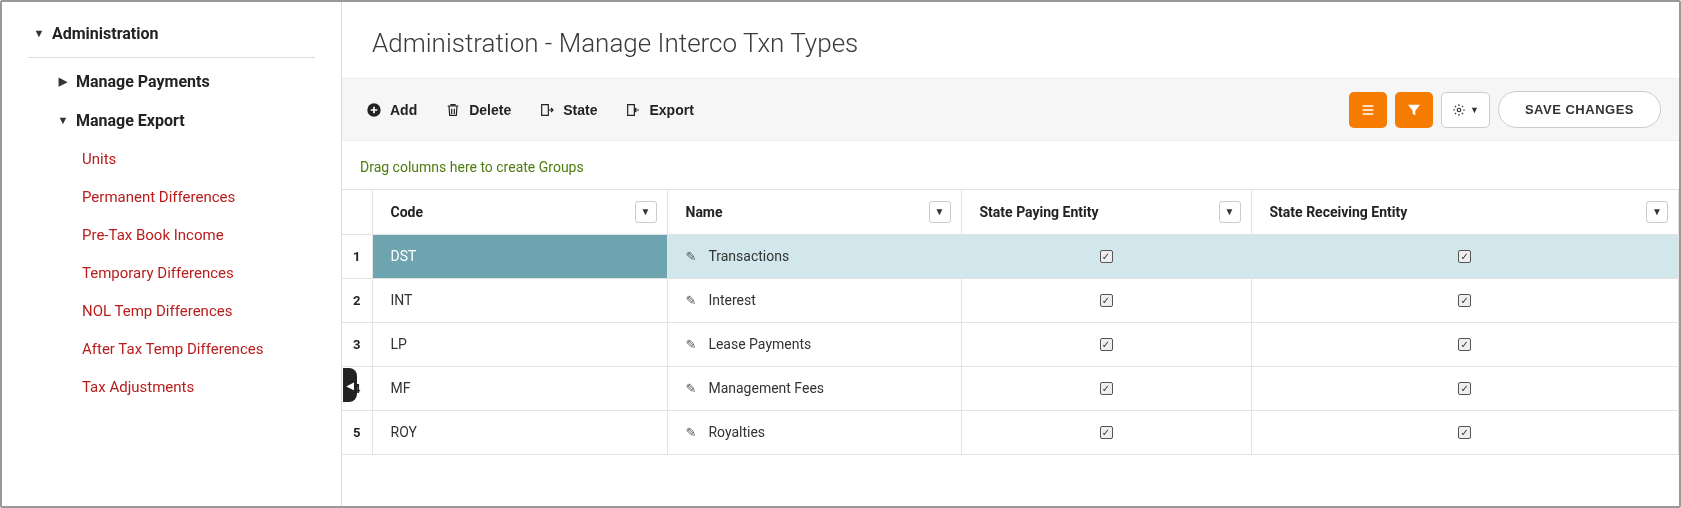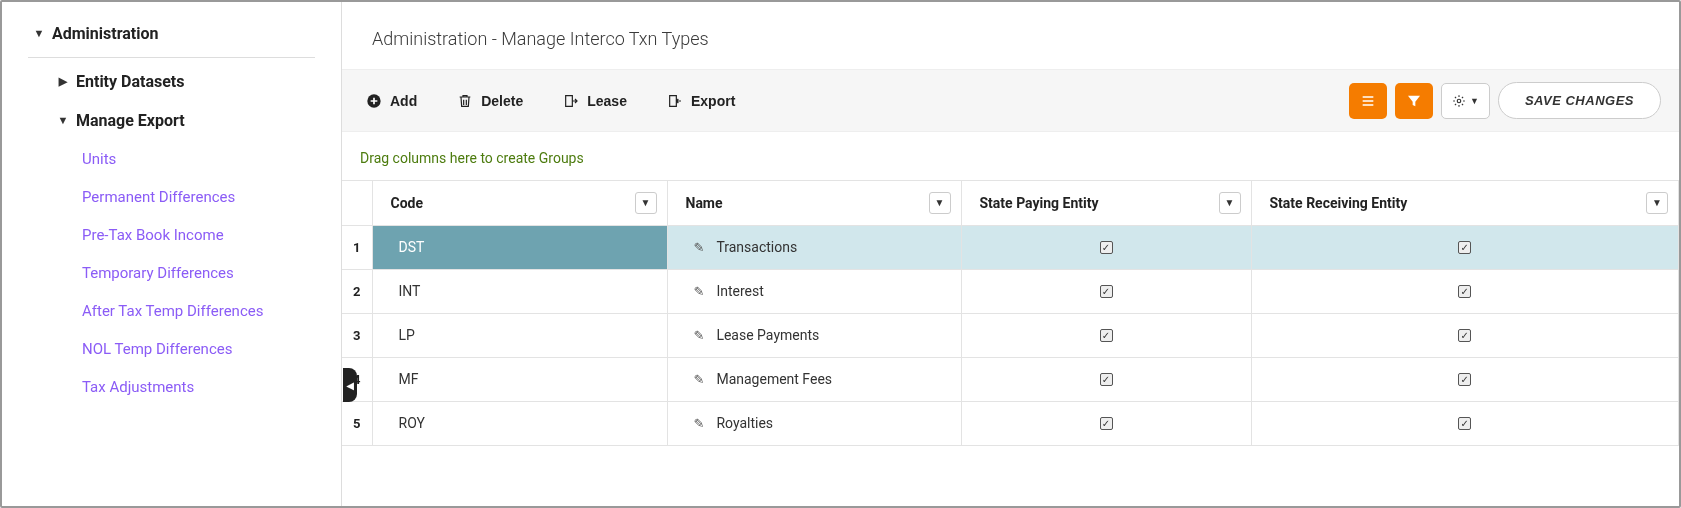--- a/index.html
+++ b/index.html
@@ -35,21 +35,21 @@
 .nav-item {
   display: flex;
   align-items: center;
   padding: 10px 20px 10px 30px;
   cursor: pointer;
   font-size: 15.5px;
   color: #222;
 }
 .nav-item.level-0 { padding-left: 30px; font-weight: 700; font-size: 16px; }
 .nav-item.level-1 { padding-left: 54px; font-weight: 700; font-size: 16px; }
-.nav-item.level-2 { padding-left: 80px; font-weight: 400; font-size: 15px; color: #8b5cf6; }
+.nav-item.level-2 { padding-left: 80px; font-weight: 400; font-size: 15px; color: #b91c1c; }
 .nav-item .caret {
   width: 14px; height: 14px; margin-right: 6px; display:inline-flex; align-items:center; justify-content:center;
   font-size: 11px; color:#333;
 }
 .nav-item.level-2 .caret { visibility:hidden; width:0; margin:0; }
 .nav-item.selected { background: #f5f5f5; }
 .nav-divider {
   border-bottom: 1px solid #ddd;
   margin: 4px 26px 4px 26px;
 }
@@ -70,49 +70,49 @@
 
 .main {
   flex: 1;
   display: flex;
   flex-direction: column;
   height: 100%;
   min-width: 0;
 }
 .page-title {
   padding: 26px 30px 20px 30px;
-  font-size: 18px;
+  font-size: 26px;
   font-weight: 300;
   color: #3a3a3a;
 }
 .toolbar {
   display: flex;
   align-items: center;
   padding: 12px 18px;
   background: #f6f6f6;
   border-top: 1px solid #eee;
   border-bottom: 1px solid #eee;
 }
-.toolbar-left { display:flex; gap: 28px; align-items:center; }
+.toolbar-left { display:flex; gap: 16px; align-items:center; }
 .tb-btn {
   display:flex; align-items:center; gap:8px;
   font-weight:700; font-size:14px; color:#222;
   cursor:pointer; background:none; border:none; padding:4px 6px;
 }
 .tb-btn svg, .tb-btn .ico { width:16px; height:16px; }
 .toolbar-right { margin-left:auto; display:flex; gap:8px; align-items:center; }
 .sq-btn {
   width:38px; height:36px; border-radius:5px; display:flex; align-items:center; justify-content:center;
   cursor:pointer; border:1px solid transparent;
 }
 .sq-btn.orange { background:#f57c00; color:#fff; }
 .sq-btn.white { background:#fff; border:1px solid #ccc; color:#333; padding:0 10px; width:auto; gap:4px; }
 .save-btn {
   border:1px solid #ccc; background:#fff; border-radius:22px; padding:10px 26px;
-  font-size:13px; font-weight:600; letter-spacing:0.5px; color:#333; cursor:pointer;font-style:italic;
+  font-size:13px; font-weight:600; letter-spacing:0.5px; color:#333; cursor:pointer;
 }
 .group-bar {
   padding: 18px 18px 14px 18px;
   font-size:14px; color:#4d7c0f;
 }
 
 .grid-wrap { flex:1; overflow:auto; border-top:1px solid #e3e3e3; }
 .grid { width:100%; border-collapse:collapse; table-layout:fixed; }
 .grid th, .grid td {
   border-bottom:1px solid #e3e3e3;
@@ -130,21 +130,21 @@
 .grid .rownum-col { width:30px; }
 .grid .rownum-col-cell {
   text-align:center; font-weight:700; font-size:13px; color:#222; background:#fff;
 }
 .th-inner { display:flex; align-items:center; justify-content:space-between; padding:0 10px 0 18px; height:100%; }
 .th-dd {
   width:22px; height:22px; border:1px solid #ccc; border-radius:3px;
   display:flex; align-items:center; justify-content:center; font-size:10px; color:#333;
   cursor:pointer; background:#fff;
 }
-.cell-inner { display:flex; align-items:center; gap:12px; padding:0 26px; height:100%; }
+.cell-inner { display:flex; align-items:center; gap:12px; padding:0 18px; height:100%; }
 .cell-center { justify-content:center; }
 .pencil { color:#555; font-size:13px; }
 .grid tbody tr.selected td { background:#d1e7ec; }
 .grid tbody tr.selected td.code-cell { background:#6ea3b0; color:#fff; }
 .grid tbody tr.selected td.rownum-col-cell { background:#fff; color:#222; }
 
 .chk { width:13px; height:13px; border:1px solid #555; border-radius:2px; display:inline-flex; align-items:center; justify-content:center; background:#eee; font-size:10px; color:#333; }
 
 .col-code { width:295px; }
 .col-name { width:294px; }
@@ -160,21 +160,21 @@
   <nav class="sidebar">
     <div class="nav-root">
       <div class="nav-item level-0">
         <span class="caret">▼</span>
         <span>Administration</span>
       </div>
       <div class="nav-divider"></div>
 
       <div class="nav-item level-1">
         <span class="caret">▶</span>
-        <span>Entity Datasets</span>
+        <span>Manage Payments</span>
       </div>
 
       <div class="nav-item level-1">
         <span class="caret">▼</span>
         <span>Manage Export</span>
       </div>
 
       <div class="nav-item level-2">
         <span class="caret"></span>
         <span>Units</span>
@@ -186,25 +186,25 @@
       <div class="nav-item level-2">
         <span class="caret"></span>
         <span>Pre-Tax Book Income</span>
       </div>
       <div class="nav-item level-2">
         <span class="caret"></span>
         <span>Temporary Differences</span>
       </div>
       <div class="nav-item level-2">
         <span class="caret"></span>
+        <span>NOL Temp Differences</span>
+      </div>
+      <div class="nav-item level-2">
+        <span class="caret"></span>
         <span>After Tax Temp Differences</span>
-      </div>
-      <div class="nav-item level-2">
-        <span class="caret"></span>
-        <span>NOL Temp Differences</span>
       </div>
       <div class="nav-item level-2">
         <span class="caret"></span>
         <span>Tax Adjustments</span>
       </div>
     </div>
   </nav>
 
   <div class="collapse-handle">
     <span>◀</span>
@@ -225,21 +225,21 @@
         <button class="tb-btn">
           <svg viewBox="0 0 24 24">
               <path d="M4 6h16M9 6V4h6v2M6 6l1 14h10l1-14M10 10v8M14 10v8" stroke="#222" stroke-width="1.8" fill="none"></path>
             </svg>
           <span>Delete</span>
         </button>
         <button class="tb-btn">
           <svg viewBox="0 0 24 24">
               <path d="M4 4h10v16H4zM14 12h7M18 9l3 3-3 3" stroke="#222" stroke-width="1.8" fill="none"></path>
             </svg>
-          <span>Lease</span>
+          <span>State</span>
         </button>
         <button class="tb-btn">
           <svg viewBox="0 0 24 24">
               <path d="M4 4h10v16H4zM21 12h-7M17 9l-3 3 3 3" stroke="#222" stroke-width="1.8" fill="none"></path>
             </svg>
           <span>Export</span>
         </button>
       </div>
       <div class="toolbar-right">
         <div class="sq-btn orange">

